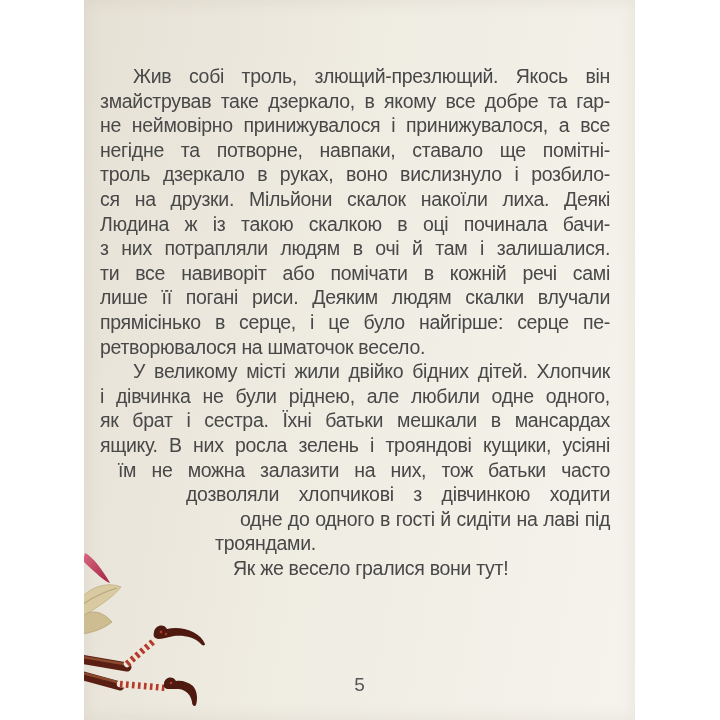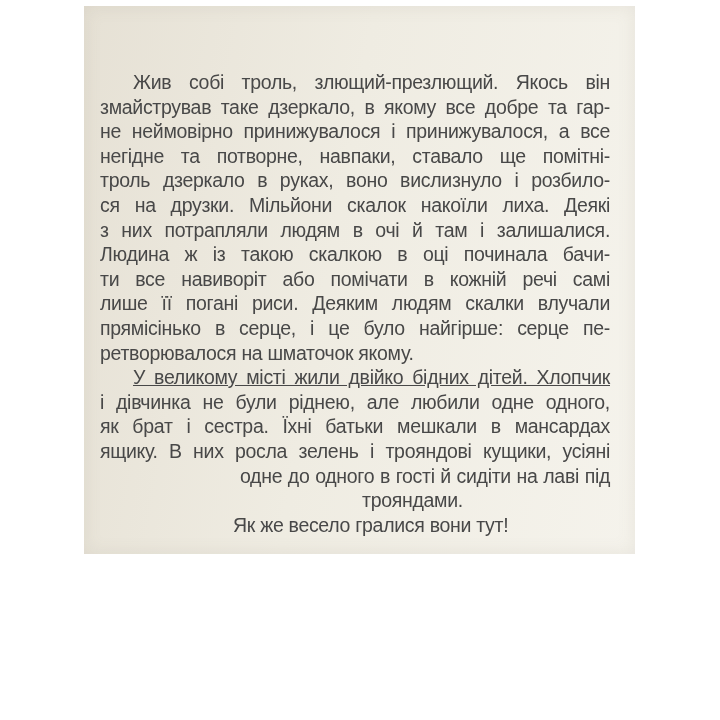--- a/index.html
+++ b/index.html
@@ -17,25 +17,24 @@
     overflow:hidden;
   }
   .stage{
     position:relative;
     width:720px;height:720px;
     background:var(--bg);
   }
   .page{
     position:absolute;
     left:84px;top:0;
-    width:551px;height:548px;
+    width:551px;height:720px;
     background:linear-gradient(100deg,var(--page-left) 0%,var(--page-mid) 45%,var(--page-right) 100%);
     box-shadow:inset 0 0 18px rgba(120,110,90,0.10);
     overflow:hidden;
-    margin-top:6px;
   }
   .textblock{
     position:absolute;
     left:16px;top:64px;
     width:510px;
     color:var(--text);
     font-size:19.5px;
     line-height:24.6px;
     letter-spacing:-0.3px;
   }
@@ -106,30 +105,32 @@
       <circle cx="87" cy="135" r="1.3" fill="#b23a2e"></circle>
     </svg>
 
     <div class="textblock" id="textblock">
         <div class="line" style="padding-left: 33px;">Жив собі троль, злющий-презлющий. Якось він</div>
         <div class="line">змайстрував таке дзеркало, в якому все добре та гар-</div>
         <div class="line">не неймовірно принижувалося і принижувалося, а все</div>
         <div class="line">негідне та потворне, навпаки, ставало ще помітні-</div>
         <div class="line">троль дзеркало в руках, воно вислизнуло і розбило-</div>
         <div class="line">ся на друзки. Мільйони скалок накоїли лиха. Деякі</div>
+        <div class="line">Людина ж із такою скалкою в оці починала бачи-</div>
         <div class="line">з них потрапляли людям в очі й там і залишалися.</div>
-        <div class="line">Людина ж із такою скалкою в оці починала бачи-</div>
         <div class="line">ти все навиворіт або помічати в кожній речі самі</div>
         <div class="line">лише її погані риси. Деяким людям скалки влучали</div>
         <div class="line">прямісінько в серце, і це було найгірше: серце пе-</div>
-        <div class="line end">ретворювалося на шматочок якому.</div>
-        <div class="line" style="padding-left: 33px; text-decoration: underline;">У великому місті жили двійко бідних дітей. Хлопчик</div>
+        <div class="line end">ретворювалося на шматочок весело.</div>
+        <div class="line" style="padding-left: 33px;">У великому місті жили двійко бідних дітей. Хлопчик</div>
         <div class="line">і дівчинка не були ріднею, але любили одне одного,</div>
         <div class="line">як брат і сестра. Їхні батьки мешкали в мансардах</div>
         <div class="line">ящику. В них росла зелень і трояндові кущики, усіяні</div>
+        <div class="line" style="padding-left: 18px;">їм не можна залазити на них, тож батьки часто</div>
+        <div class="line" style="padding-left: 86px;">дозволяли хлопчикові з дівчинкою ходити</div>
         <div class="line" style="padding-left: 140px;">одне до одного в гості й сидіти на лаві під</div>
-        <div class="line end" style="padding-left: 115px; text-align: center;">трояндами.</div>
+        <div class="line end" style="padding-left: 115px;">трояндами.</div>
         <div class="line end" style="padding-left: 133px;">Як же весело гралися вони тут!</div>
       </div>
 
     <div class="pagenum">5</div>
   </div>
 </div>
 
 </body></html>

